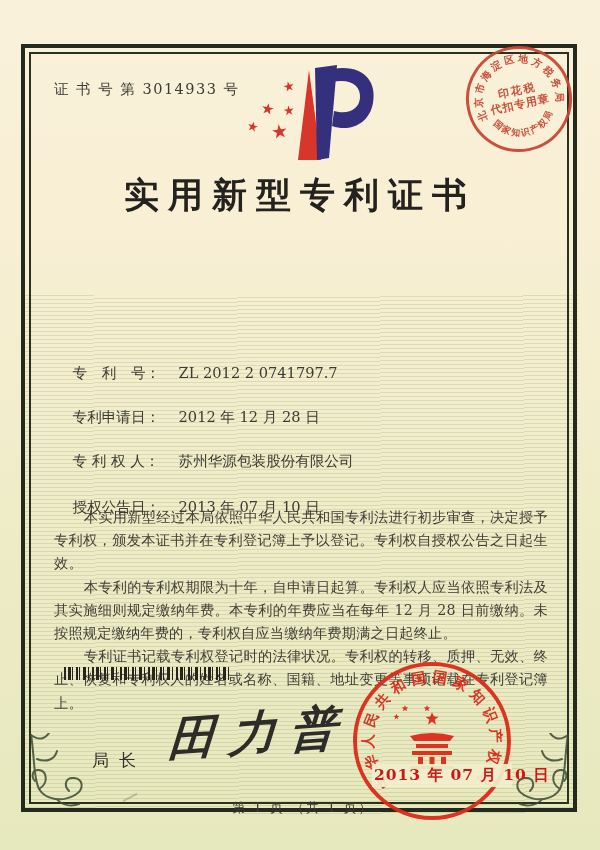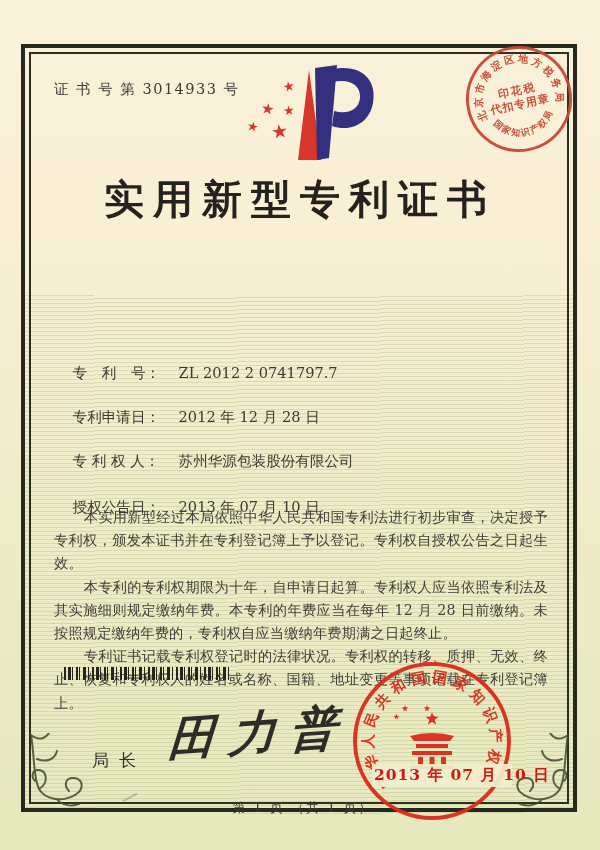--- a/index.html
+++ b/index.html
@@ -7,21 +7,21 @@
         font-family:"DejaVu Serif","Liberation Serif",serif;
         background:linear-gradient(180deg,#f9f1da 0%,#f8efd4 28%,#efeccا 0,#efecc8 60%,#e6e8bd 100%);
         background:linear-gradient(180deg,#f9f1da 0%,#f8efd4 28%,#efecc8 60%,#e6e8bd 100%);}
   .texture{position:absolute;left:22px;right:22px;top:295px;bottom:36px;z-index:0;
         background:repeating-linear-gradient(179.6deg,rgba(122,142,76,.20) 0 1px,rgba(0,0,0,0) 1px 4px);}
   .frame{position:absolute;left:21px;top:44px;width:556px;height:768px;box-sizing:border-box;
         border:4px solid #242a1e;z-index:1;}
   .frame-inner{position:absolute;left:29px;top:52px;width:540px;height:752px;box-sizing:border-box;
         border:2px solid #2a3022;z-index:1;}
   .cert-no{position:absolute;left:54px;top:80px;font-size:14.5px;letter-spacing:1.5px;color:#3c3b36;z-index:3;}
-  .title{position:absolute;left:0;right:0;top:172px;text-align:center;font-size:40px;font-weight:bold;
+  .title{position:absolute;left:0;right:0;top:172px;text-align:center;font-size:35px;font-weight:bold;
         letter-spacing:9px;color:#24221f;z-index:3;}
   .logo{position:absolute;left:237px;top:64px;width:140px;height:106px;z-index:3;}
   .logo .star{position:absolute;color:#d8352b;line-height:1;font-family:"DejaVu Sans",sans-serif;}
   .field-row{position:absolute;left:54px;width:500px;font-size:14.6px;color:#3b3a34;z-index:3;white-space:pre;}
   .field-row .lbl{display:inline-block;min-width:106px;}
   .body-text{position:absolute;left:54px;top:506px;width:494px;z-index:3;color:#403e38;}
   .body-text p{margin:0;font-size:14.2px;line-height:23.2px;text-indent:2.1em;text-align:justify;letter-spacing:.2px;}
   .barcode{position:absolute;left:64px;top:667px;width:168px;height:13px;z-index:3;
         background:repeating-linear-gradient(90deg,
           #26241f 0 2px,transparent 2px 4px,#26241f 4px 7px,transparent 7px 8px,

